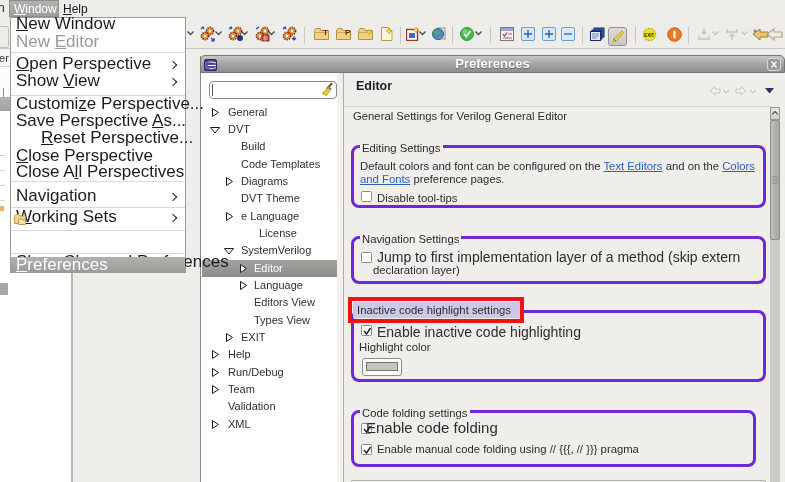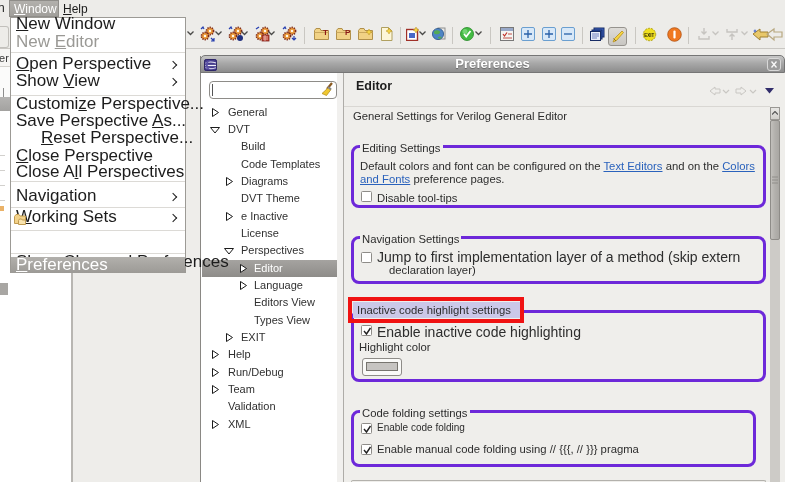--- a/index.html
+++ b/index.html
@@ -235,26 +235,26 @@
 <svg class="ab" style="left:210px;top:126px;" width="10" height="8">
       <path d="M0.5 1.5h9l-4.5 5.5z" fill="#fff" stroke="#1c1c1c" stroke-width="1"></path>
     </svg>
 <div class="row" style="left:241px;top:138px;color:#303030;">Build</div>
 <div class="row" style="left:241px;top:156px;color:#303030;">Code Templates</div>
 <div class="row" style="left:241px;top:173px;color:#303030;">Diagrams</div>
 <svg class="ab" style="left:225px;top:177px;" width="8" height="9">
       <path d="M1.5 0.5v8l6-4z" fill="#fff" stroke="#1c1c1c" stroke-width="1"></path>
     </svg>
 <div class="row" style="left:241px;top:190px;color:#303030;">DVT Theme</div>
-<div class="row" style="left:241px;top:208px;color:#303030;">e Inactive</div>
+<div class="row" style="left:241px;top:208px;color:#303030;">e Language</div>
 <svg class="ab" style="left:225px;top:212px;" width="8" height="9">
       <path d="M1.5 0.5v8l6-4z" fill="#fff" stroke="#1c1c1c" stroke-width="1"></path>
     </svg>
-<div class="row" style="left:241px;top:225px;color:#303030;">License</div>
-<div class="row" style="left:241px;top:242px;color:#303030;">Perspectives</div>
+<div class="row" style="left:259px;top:225px;color:#303030;">License</div>
+<div class="row" style="left:241px;top:242px;color:#303030;">SystemVerilog</div>
 <svg class="ab" style="left:224px;top:247px;" width="10" height="8">
       <path d="M0.5 1.5h9l-4.5 5.5z" fill="#fff" stroke="#1c1c1c" stroke-width="1"></path>
     </svg>
 <div class="ab" style="left:202px;top:260px;width:135px;height:17px;background:linear-gradient(#a5a3a0,#8e8c89);"></div>
 <div class="row" style="left:254px;top:260px;color:#fff;">Editor</div>
 <svg class="ab" style="left:239px;top:264px;" width="8" height="9">
       <path d="M1.5 0.5v8l6-4z" fill="#fff" stroke="#1c1c1c" stroke-width="1"></path>
     </svg>
 <div class="row" style="left:254px;top:277px;color:#303030;">Language</div>
 <svg class="ab" style="left:239px;top:281px;" width="8" height="9">
@@ -305,21 +305,21 @@
 <div class="t" style="left:360px;top:158px;font-size:11.3px;">Default colors and font can be configured on the <span class="lk">Text Editors</span> and on the <span class="lk">Colors</span></div>
 <div class="t" style="left:360px;top:171px;font-size:11.3px;"><span class="lk">and Fonts</span> preference pages.</div>
 <div class="cb" style="left:361px;top:191px;"></div>
 <div class="t" style="left:377px;top:190px;font-size:11.3px;">Disable tool-tips</div>
 
 <div class="grp" style="left:351px;top:236px;width:415px;height:48px;">
   <div class="glab">Navigation Settings</div>
 </div>
 <div class="cb" style="left:361px;top:252px;"></div>
 <div class="t" style="left:377px;top:249px;font-size:14px;">Jump to first implementation layer of a method (skip extern</div>
-<div class="t" style="left:389px;top:262px;font-size:11.3px;">declaration layer)</div>
+<div class="t" style="left:373px;top:262px;font-size:11.3px;">declaration layer)</div>
 
 <div class="grp" style="left:351px;top:310px;width:415px;height:72px;"></div>
 <div class="ab" style="left:348px;top:297px;width:176px;height:26px;border:4px solid #f01212;"></div>
 <div class="ab" style="left:353px;top:302px;width:167px;height:16px;background:#cbc8e8;"></div>
 <div class="t" style="left:357px;top:302px;font-size:11.3px;">Inactive code highlight settings</div>
 <div class="cb" style="left:361px;top:325px;">
     <svg width="10" height="10" style="position:absolute;left:0;top:0;">
       <path d="M2 5l2.5 3L8.5 2" stroke="#222" stroke-width="1.4" fill="none"></path>
     </svg>
   </div>
@@ -329,21 +329,21 @@
 <div class="ab" style="left:366px;top:362px;width:32px;height:9px;background:#c6c4c1;border:1px solid #77756f;"></div>
 
 <div class="grp" style="left:351px;top:410px;width:405px;height:57px;">
   <div class="glab">Code folding settings</div>
 </div>
 <div class="cb" style="left:361px;top:423px;">
     <svg width="10" height="10" style="position:absolute;left:0;top:0;">
       <path d="M2 5l2.5 3L8.5 2" stroke="#222" stroke-width="1.4" fill="none"></path>
     </svg>
   </div>
-<div class="t" style="left:377px;top:420px;font-size:10px;">Enable code folding</div>
+<div class="t" style="left:366px;top:420px;font-size:15px;">Enable code folding</div>
 <div class="cb" style="left:361px;top:444px;">
     <svg width="10" height="10" style="position:absolute;left:0;top:0;">
       <path d="M2 5l2.5 3L8.5 2" stroke="#222" stroke-width="1.4" fill="none"></path>
     </svg>
   </div>
 <div class="t" style="left:377px;top:441px;font-size:11.3px;">Enable manual code folding using // {{{, // }}} pragma</div>
 
 <div class="ab" style="left:351px;top:480px;width:415px;height:2px;border:1px solid #b3b1ac;border-bottom:none;border-radius:4px 4px 0 0;"></div>
 
 <div class="ab" style="left:770px;top:107px;width:10px;height:375px;background:#cdcbc7;"></div>

